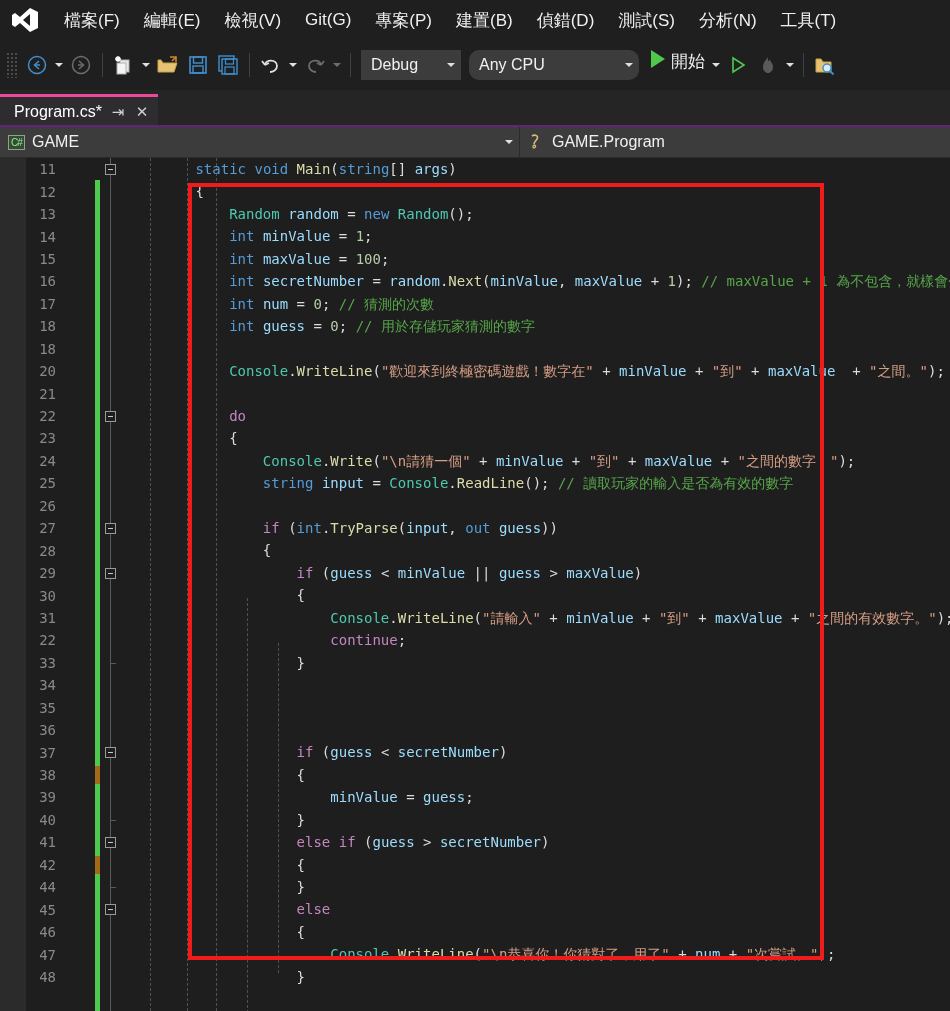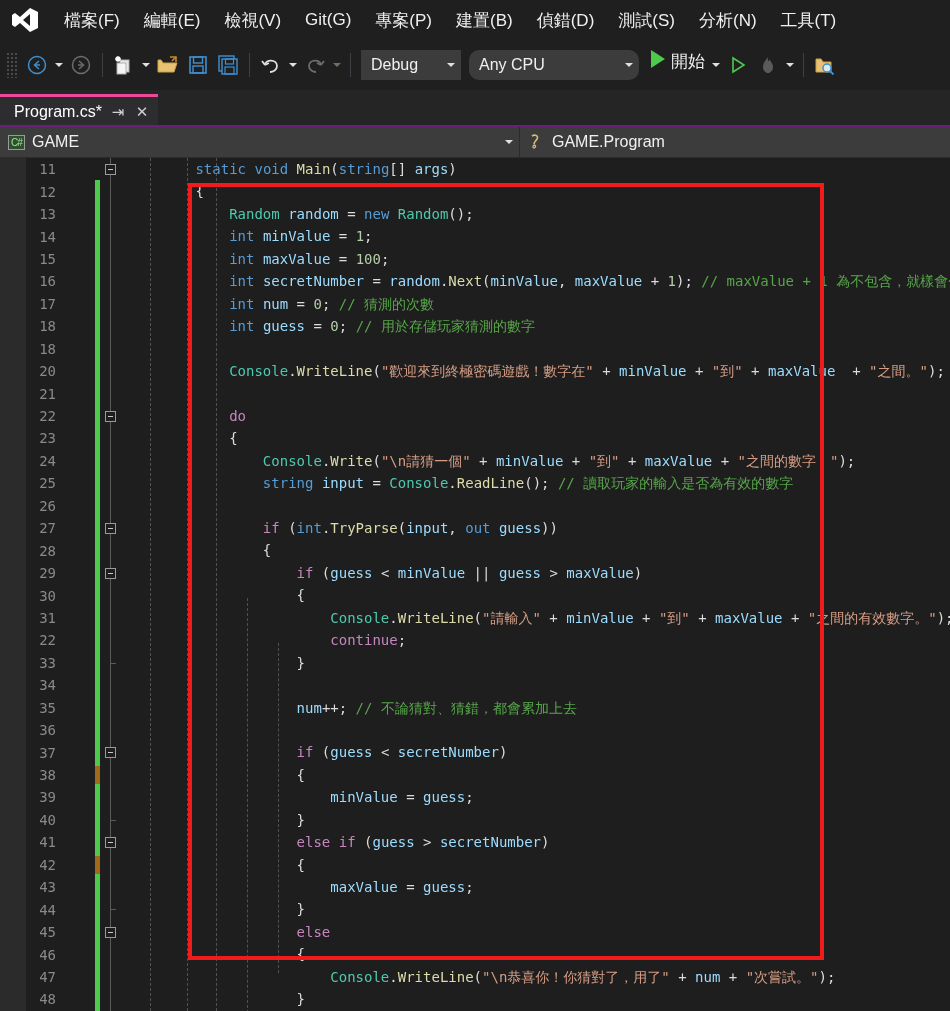--- a/index.html
+++ b/index.html
@@ -504,29 +504,28 @@
       <div class="row"><div class="gutter-num">25</div><div class="chg-bar"></div><div class="fold-line"></div><div class="code-text"><span class="t-pln">                </span><span class="t-kw">string</span><span class="t-pln"> </span><span class="t-var">input</span><span class="t-pln"> = </span><span class="t-type">Console</span><span class="t-pln">.</span><span class="t-mth">ReadLine</span><span class="t-pln">(); </span><span class="t-cmt">// 讀取玩家的輸入是否為有效的數字</span></div></div>
       <div class="row"><div class="gutter-num">26</div><div class="chg-bar"></div><div class="fold-line"></div><div class="code-text"></div></div>
       <div class="row"><div class="gutter-num">27</div><div class="chg-bar"></div><div class="fold-line"></div><div class="fold-box"></div><div class="code-text"><span class="t-pln">                </span><span class="t-ctl">if</span><span class="t-pln"> (</span><span class="t-kw">int</span><span class="t-pln">.</span><span class="t-mth">TryParse</span><span class="t-pln">(</span><span class="t-var">input</span><span class="t-pln">, </span><span class="t-kw">out</span><span class="t-pln"> </span><span class="t-var">guess</span><span class="t-pln">))</span></div></div>
       <div class="row"><div class="gutter-num">28</div><div class="chg-bar"></div><div class="fold-line"></div><div class="code-text"><span class="t-pln">                {</span></div></div>
       <div class="row"><div class="gutter-num">29</div><div class="chg-bar"></div><div class="fold-line"></div><div class="fold-box"></div><div class="code-text"><span class="t-pln">                    </span><span class="t-ctl">if</span><span class="t-pln"> (</span><span class="t-var">guess</span><span class="t-pln"> &lt; </span><span class="t-var">minValue</span><span class="t-pln"> || </span><span class="t-var">guess</span><span class="t-pln"> &gt; </span><span class="t-var">maxValue</span><span class="t-pln">)</span></div></div>
       <div class="row"><div class="gutter-num">30</div><div class="chg-bar"></div><div class="fold-line"></div><div class="code-text"><span class="t-pln">                    {</span></div></div>
       <div class="row"><div class="gutter-num">31</div><div class="chg-bar"></div><div class="fold-line"></div><div class="code-text"><span class="t-pln">                        </span><span class="t-type">Console</span><span class="t-pln">.</span><span class="t-mth">WriteLine</span><span class="t-pln">(</span><span class="t-str">"請輸入"</span><span class="t-pln"> + </span><span class="t-var">minValue</span><span class="t-pln"> + </span><span class="t-str">"到"</span><span class="t-pln"> + </span><span class="t-var">maxValue</span><span class="t-pln"> + </span><span class="t-str">"之間的有效數字。"</span><span class="t-pln">);</span></div></div>
       <div class="row"><div class="gutter-num">22</div><div class="chg-bar"></div><div class="fold-line"></div><div class="code-text"><span class="t-pln">                        </span><span class="t-ctl">continue</span><span class="t-pln">;</span></div></div>
       <div class="row"><div class="gutter-num">33</div><div class="chg-bar"></div><div class="fold-line"></div><div class="fold-tick"></div><div class="code-text"><span class="t-pln">                    }</span></div></div>
       <div class="row"><div class="gutter-num">34</div><div class="chg-bar"></div><div class="fold-line"></div><div class="code-text"></div></div>
-      <div class="row"><div class="gutter-num">35</div><div class="chg-bar"></div><div class="fold-line"></div><div class="code-text"><span class="t-pln">                    </span><span class="t-var">num</span><span class="t-pln">++; </span><span class="t-cmt">// 不論猜對、猜錯，都會累加上去</span></div></div>
+      <div class="row"><div class="gutter-num">35</div><div class="chg-bar"></div><div class="fold-line"></div></div>
       <div class="row"><div class="gutter-num">36</div><div class="chg-bar"></div><div class="fold-line"></div><div class="code-text"></div></div>
       <div class="row"><div class="gutter-num">37</div><div class="chg-bar"></div><div class="fold-line"></div><div class="fold-box"></div><div class="code-text"><span class="t-pln">                    </span><span class="t-ctl">if</span><span class="t-pln"> (</span><span class="t-var">guess</span><span class="t-pln"> &lt; </span><span class="t-var">secretNumber</span><span class="t-pln">)</span></div></div>
       <div class="row"><div class="gutter-num">38</div><div class="chg-bar"></div><div class="bp-mark"></div><div class="fold-line"></div><div class="code-text"><span class="t-pln">                    {</span></div></div>
       <div class="row"><div class="gutter-num">39</div><div class="chg-bar"></div><div class="fold-line"></div><div class="code-text"><span class="t-pln">                        </span><span class="t-var">minValue</span><span class="t-pln"> = </span><span class="t-var">guess</span><span class="t-pln">;</span></div></div>
       <div class="row"><div class="gutter-num">40</div><div class="chg-bar"></div><div class="fold-line"></div><div class="fold-tick"></div><div class="code-text"><span class="t-pln">                    }</span></div></div>
       <div class="row"><div class="gutter-num">41</div><div class="chg-bar"></div><div class="fold-line"></div><div class="fold-box"></div><div class="code-text"><span class="t-pln">                    </span><span class="t-ctl">else</span><span class="t-pln"> </span><span class="t-ctl">if</span><span class="t-pln"> (</span><span class="t-var">guess</span><span class="t-pln"> &gt; </span><span class="t-var">secretNumber</span><span class="t-pln">)</span></div></div>
       <div class="row"><div class="gutter-num">42</div><div class="chg-bar"></div><div class="bp-mark"></div><div class="fold-line"></div><div class="code-text"><span class="t-pln">                    {</span></div></div>
-      <div class="row"><div class="gutter-num">43</div><div class="chg-bar"></div><div class="fold-line"></div><div class="code-text"><span class="t-pln">                        </span><span class="t-var">maxValue</span><span class="t-pln"> = </span><span class="t-var">guess</span><span class="t-pln">;</span></div></div>
       <div class="row"><div class="gutter-num">44</div><div class="chg-bar"></div><div class="fold-line"></div><div class="fold-tick"></div><div class="code-text"><span class="t-pln">                    }</span></div></div>
       <div class="row"><div class="gutter-num">45</div><div class="chg-bar"></div><div class="fold-line"></div><div class="fold-box"></div><div class="code-text"><span class="t-pln">                    </span><span class="t-ctl">else</span></div></div>
       <div class="row"><div class="gutter-num">46</div><div class="chg-bar"></div><div class="fold-line"></div><div class="code-text"><span class="t-pln">                    {</span></div></div>
       <div class="row"><div class="gutter-num">47</div><div class="chg-bar"></div><div class="fold-line"></div><div class="code-text"><span class="t-pln">                        </span><span class="t-type">Console</span><span class="t-pln">.</span><span class="t-mth">WriteLine</span><span class="t-pln">(</span><span class="t-str">"\n恭喜你！你猜對了，用了"</span><span class="t-pln"> + </span><span class="t-var">num</span><span class="t-pln"> + </span><span class="t-str">"次嘗試。"</span><span class="t-pln">);</span></div></div>
       <div class="row"><div class="gutter-num">48</div><div class="chg-bar"></div><div class="fold-line"></div><div class="code-text"><span class="t-pln">                    }</span></div></div>
       <div class="row"><div class="chg-bar"></div><div class="fold-line"></div><div class="code-text"></div></div>
     </div>
 
   <div class="red-box"></div>
 

